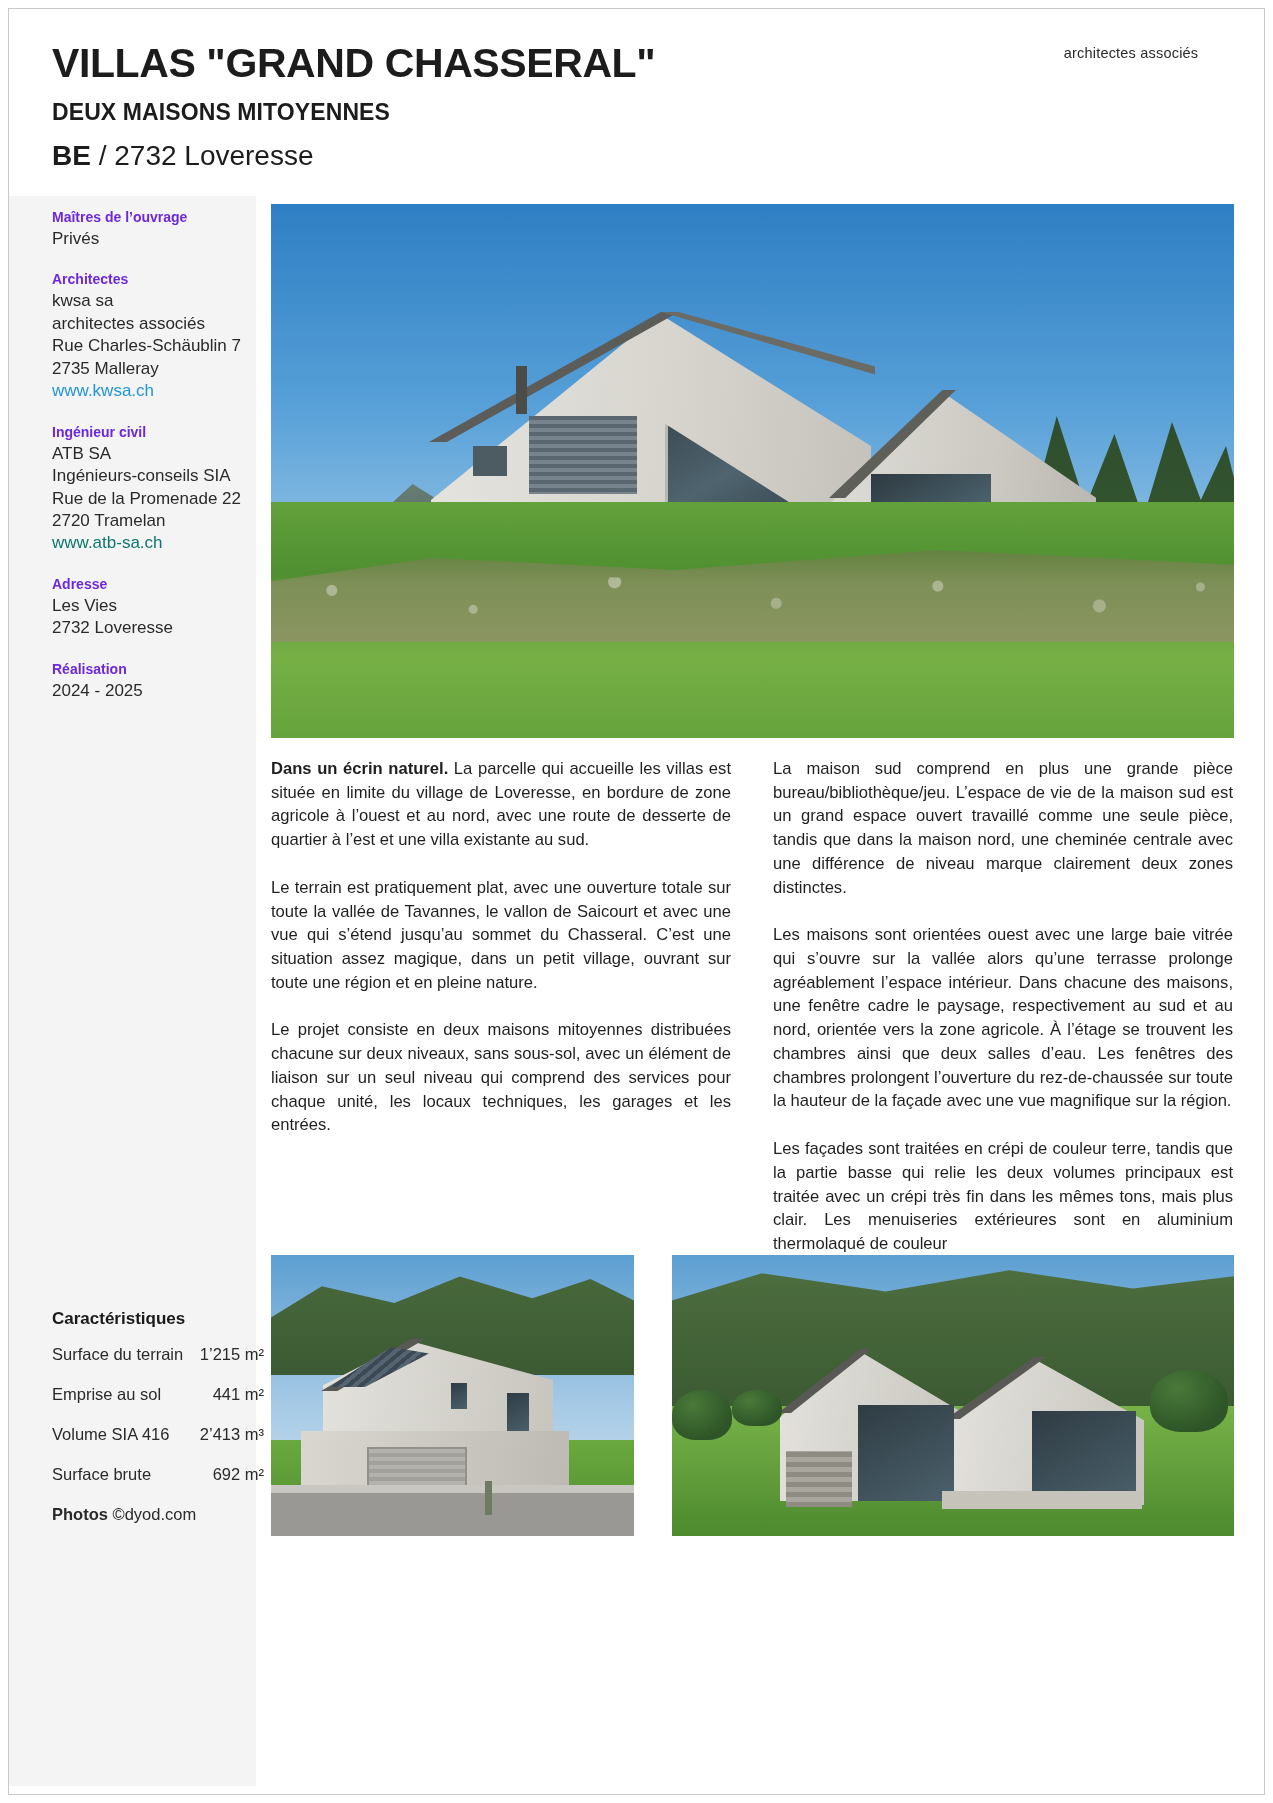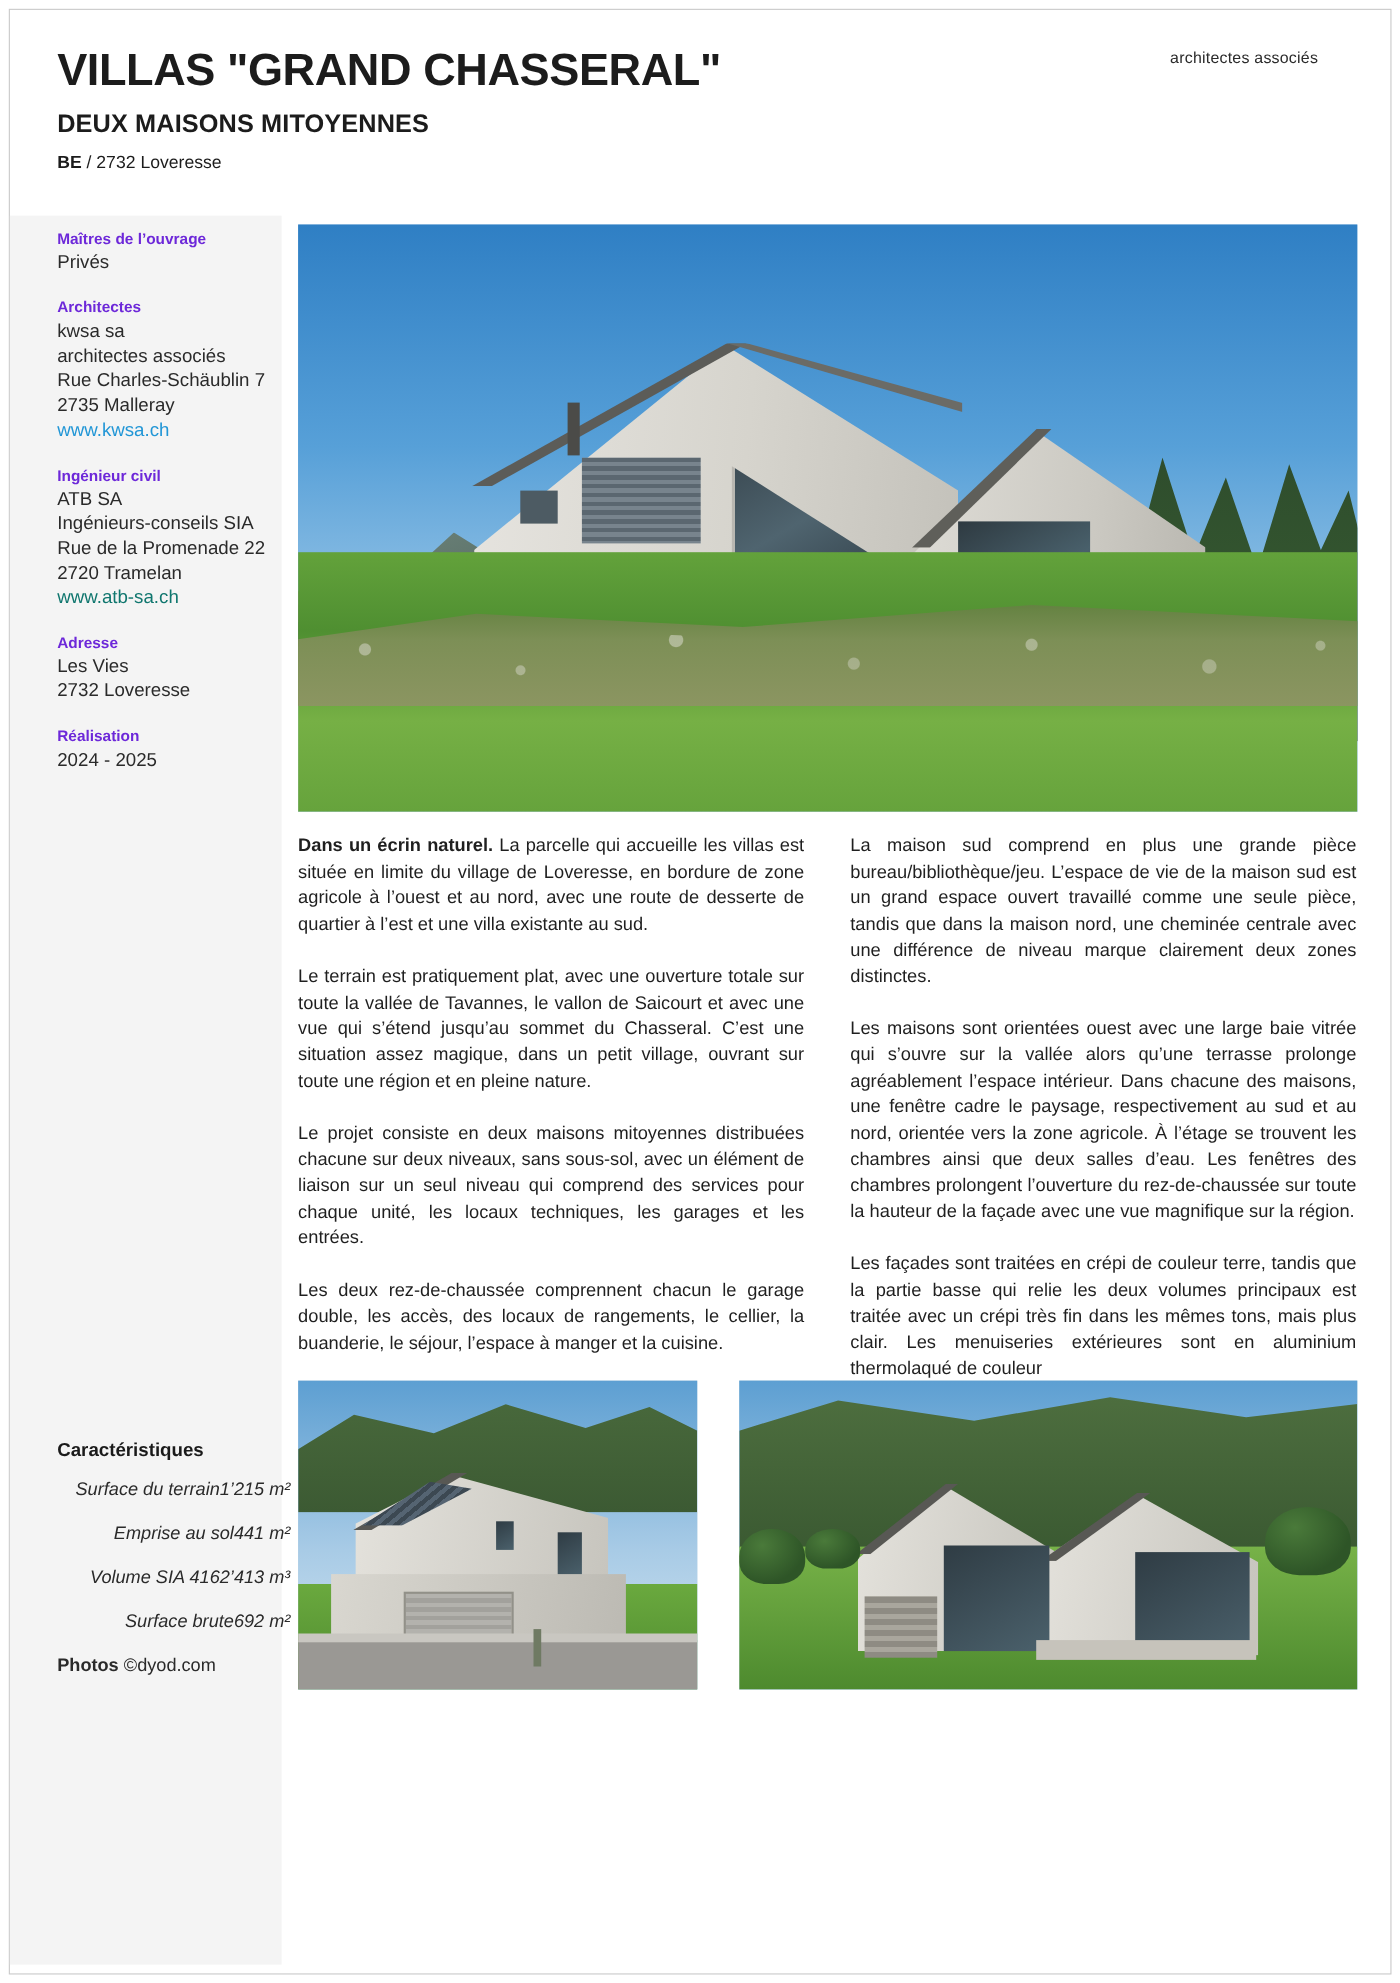--- a/index.html
+++ b/index.html
@@ -33,21 +33,21 @@
     font-size: 41px; font-weight: bold; letter-spacing: -0.4px;
     color: #1c1c1c; white-space: nowrap;
   }
   .title-sub {
     position: absolute; left: 52px; top: 99px;
     font-size: 23px; font-weight: bold; letter-spacing: 0.1px;
     color: #1c1c1c; white-space: nowrap;
   }
   .title-loc {
     position: absolute; left: 52px; top: 140px;
-    font-size: 16px; color: #1c1c1c; white-space: nowrap;
+    font-size: 28px; color: #1c1c1c; white-space: nowrap;
   }
   .title-loc b { font-weight: bold; }
 
   .logo { position: absolute; right: 32px; top: 38px; text-align: center; width: 220px; }
   .logo-mark {
     font-size: 46px; font-weight: bold; line-height: 1;
     letter-spacing: 10px; color: #2b2b2b; padding-left: 10px;
   }
   .logo-mark .accent { color: #d42f2f; }
   .logo-tag {
@@ -65,24 +65,23 @@
   .sb-head { font-size: 14px; font-weight: bold; color: #6d28d9; margin-bottom: 3px; }
   .sb-line { font-size: 17px; color: #2a2a2a; line-height: 1.32; }
   .sb-link { font-size: 17px; color: #2196d6; line-height: 1.32; }
 
   
   .charac {
     position: absolute; left: 43px; top: 1113px; width: 212px;
   }
   .charac-title { font-size: 17px; font-weight: bold; margin-bottom: 16px; }
   .charac-row {
-    display: flex; justify-content: flex-end;
+    display: flex; justify-content: space-between;
     font-size: 16.5px; color: #2a2a2a; margin-bottom: 21px;
     white-space: nowrap;
-    font-style: italic;
   }
   .charac-row .k { }
   .charac-row .v { }
   .photos-credit { font-size: 16.5px; margin-top: 10px; color: #2a2a2a; }
   .photos-credit b { font-weight: bold; }
 
   
   .hero {
     position: absolute; left: 271px; top: 204px;
     width: 963px; height: 534px;
@@ -353,21 +352,20 @@
     <div class="lawn"></div>
     <div class="bank"></div>
     <div class="bank-tex"></div>
   </div>
 
   <div class="cols">
     <div class="col" id="col-left">
         <p><b>Dans un écrin naturel.</b><span> La parcelle qui accueille les villas est située en limite du village de Loveresse, en bordure de zone agricole à l’ouest et au nord, avec une route de desserte de quartier à l’est et une villa existante au sud.</span></p>
         <p><span>Le terrain est pratiquement plat, avec une ouverture totale sur toute la vallée de Tavannes, le vallon de Saicourt et avec une vue qui s’étend jusqu’au sommet du Chasseral. C’est une situation assez magique, dans un petit village, ouvrant sur toute une région et en pleine nature.</span></p>
         <p><span>Le projet consiste en deux maisons mitoyennes distribuées chacune sur deux niveaux, sans sous-sol, avec un élément de liaison sur un seul niveau qui comprend des services pour chaque unité, les locaux techniques, les garages et les entrées.</span></p>
-        <p><span>Les deux rez-de-chaussée comprennent chacun le garage double, les accès, des locaux de rangements, le cellier, la buanderie, le séjour, l’espace à manger et la cuisine.</span></p>
       </div>
     <div class="col" id="col-right">
         <p><span>La maison sud comprend en plus une grande pièce bureau/bibliothèque/jeu. L’espace de vie de la maison sud est un grand espace ouvert travaillé comme une seule pièce, tandis que dans la maison nord, une cheminée centrale avec une différence de niveau marque clairement deux zones distinctes.</span></p>
         <p><span>Les maisons sont orientées ouest avec une large baie vitrée qui s’ouvre sur la vallée alors qu’une terrasse prolonge agréablement l’espace intérieur. Dans chacune des maisons, une fenêtre cadre le paysage, respectivement au sud et au nord, orientée vers la zone agricole. À l’étage se trouvent les chambres ainsi que deux salles d’eau. Les fenêtres des chambres prolongent l’ouverture du rez-de-chaussée sur toute la hauteur de la façade avec une vue magnifique sur la région.</span></p>
         <p><span>Les façades sont traitées en crépi de couleur terre, tandis que la partie basse qui relie les deux volumes principaux est traitée avec un crépi très fin dans les mêmes tons, mais plus clair. Les menuiseries extérieures sont en aluminium thermolaqué de couleur</span></p>
       </div>
   </div>
 
   <div class="bot-img bot-left">
     <div class="bi-sky"></div>

